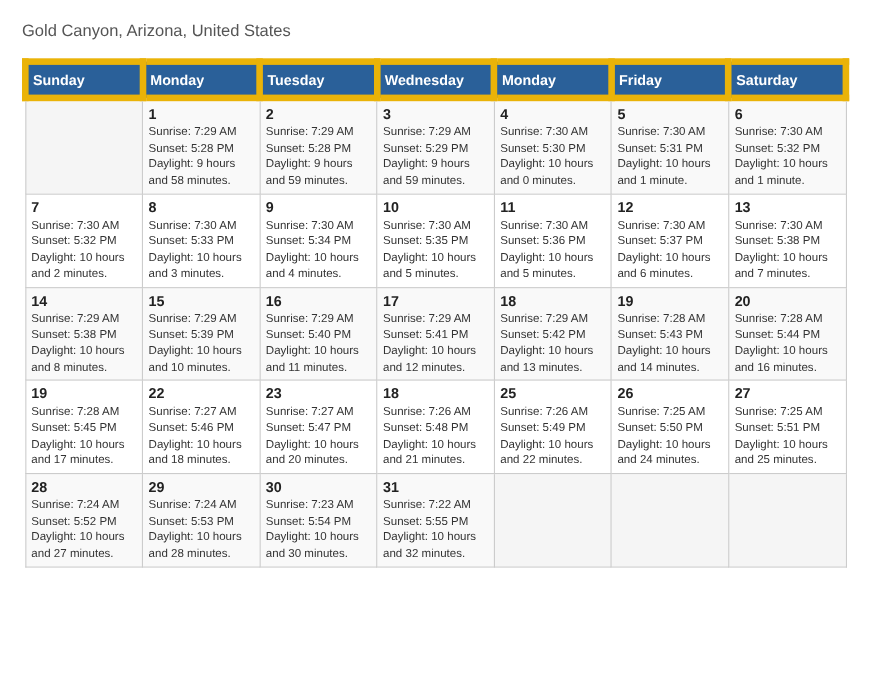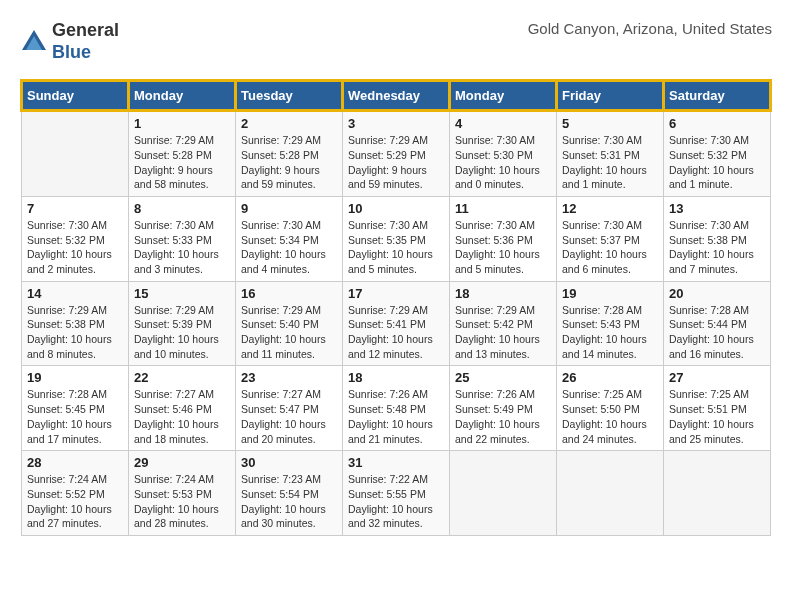--- a/index.html
+++ b/index.html
@@ -49,21 +49,21 @@
       border-collapse: collapse;
       font-size: 11px;
     }
     thead tr th {
       background-color: #2a6099;
       color: #fff;
       padding: 6px 4px;
       text-align: left;
       font-size: 13px;
       font-weight: bold;
-      border: 3px solid #eab308;
+      border: 6px solid #eab308;
     }
     tbody tr td {
       border: 1px solid #ccc;
       vertical-align: top;
       padding: 4px 5px;
       min-height: 70px;
       width: calc(100% / 7);
       background: #fff;
     }
     tbody tr:nth-child(odd) td {
@@ -81,30 +81,20 @@
       line-height: 1.4;
     }
     .empty-cell {
       background: #f5f5f5 !important;
     }
   </style>
 </head>
 <body>
 
 <div class="header">
-  <div class="logo">
-    <svg class="logo-icon" viewBox="0 0 28 28" xmlns="http://www.w3.org/2000/svg">
-      <polygon points="14,2 26,22 2,22" fill="#2a6099"></polygon>
-      <polygon points="14,8 22,22 6,22" fill="#5599cc"></polygon>
-    </svg>
-    <div class="logo-text">
-      <span class="logo-general">General</span><br>
-      <span class="logo-blue">Blue</span>
-    </div>
-  </div>
   <div class="title-block">
     <div class="calendar-subtitle">Gold Canyon, Arizona, United States</div>
   </div>
 </div>
 
 <table>
   <thead>
     <tr>
     <th>Sunday</th>
         <th>Monday</th>

